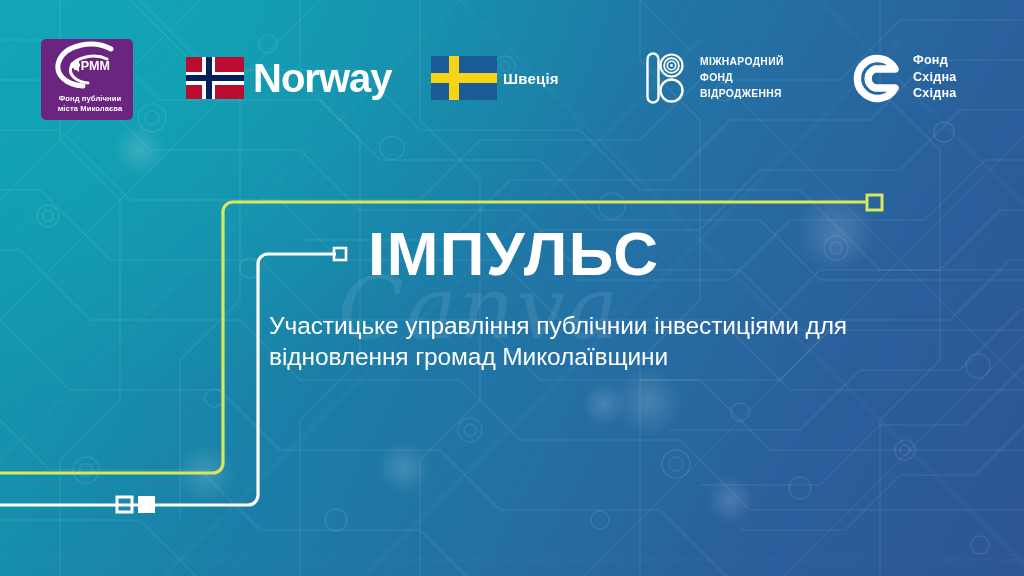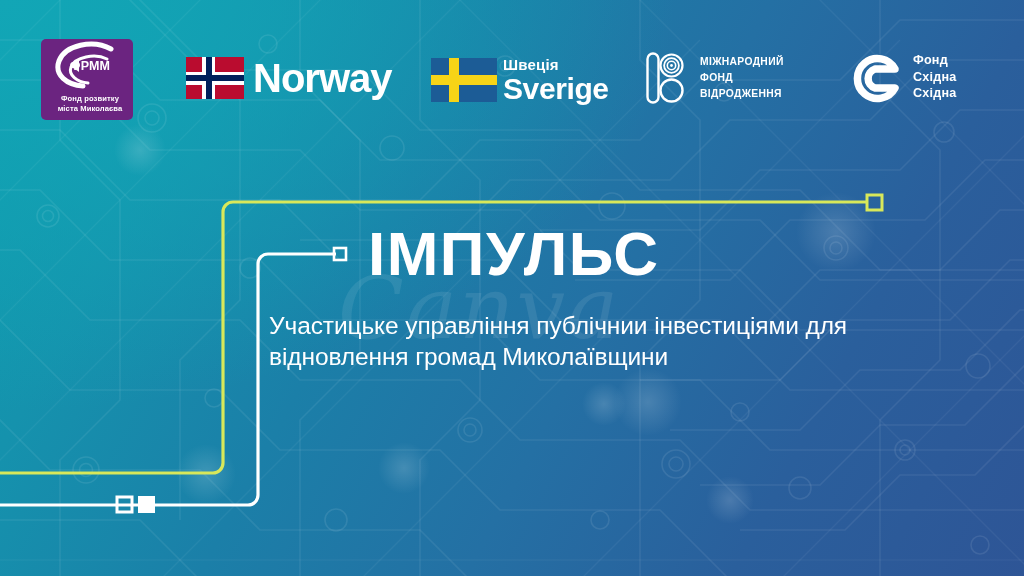--- a/index.html
+++ b/index.html
@@ -231,21 +231,21 @@
   <div class="logo-bar">
 
     <div class="frmm">
       <svg class="mark" viewBox="0 0 98 50">
         <path d="M70 8 C52 -2 24 4 18 20 C13 34 26 44 42 45" fill="none" stroke="#ffffff" stroke-width="5" stroke-linecap="round"></path>
         <path d="M66 18 C54 12 34 16 30 26 C27 34 36 41 47 42" fill="none" stroke="#ffffff" stroke-width="3" stroke-linecap="round"></path>
         <path d="M38 19 L30 25 L38 31 Z" fill="#ffffff"></path>
       </svg>
       <div class="mark-text">ФРММ</div>
       <div class="cap">
-        <div>Фонд розвитку</div>
+        <div>Фонд публічнии</div>
         <div>міста Миколаєва</div>
       </div>
     </div>
 
     <div class="norway">
       <div class="flag-no">
         <div class="v-w"></div>
           <div class="h-w"></div>
         <div class="v-b"></div>
           <div class="h-b"></div>
@@ -253,21 +253,20 @@
       <div class="txt">Norway</div>
     </div>
 
     <div class="sweden">
       <div class="flag-se">
         <div class="v-y"></div>
           <div class="h-y"></div>
       </div>
       <div class="lines">
         <div class="l1">Швеція</div>
-        <div class="l2">Sverige</div>
       </div>
     </div>
 
     <div class="irf">
       <svg width="38" height="52" viewBox="0 0 38 52">
         <rect x="1.5" y="1.5" width="11" height="49" rx="5.5" fill="none" stroke="#ffffff" stroke-width="2.4"></rect>
         <circle cx="25.5" cy="13.5" r="11" fill="none" stroke="#ffffff" stroke-width="2.2"></circle>
         <circle cx="25.5" cy="13.5" r="7.4" fill="none" stroke="#ffffff" stroke-width="1.8"></circle>
         <circle cx="25.5" cy="13.5" r="4.2" fill="none" stroke="#ffffff" stroke-width="1.6"></circle>
         <circle cx="25.5" cy="13.5" r="1.4" fill="#ffffff"></circle>

